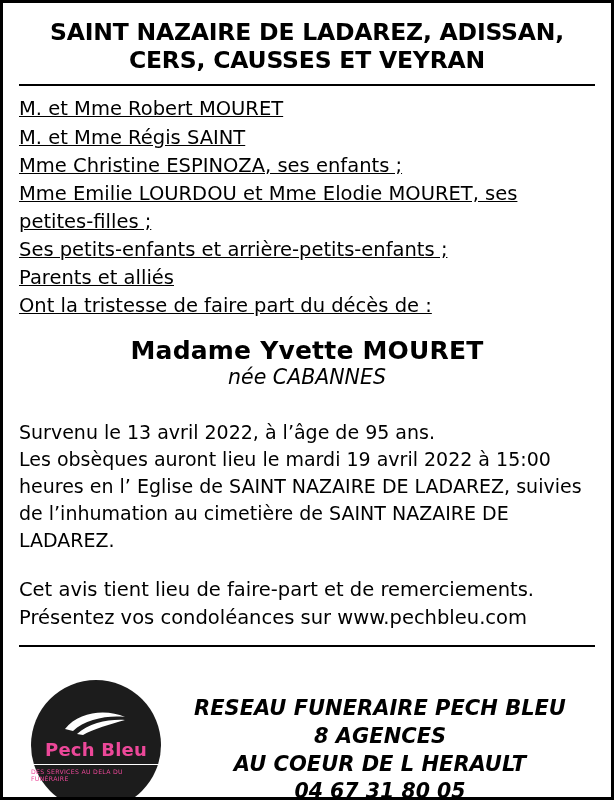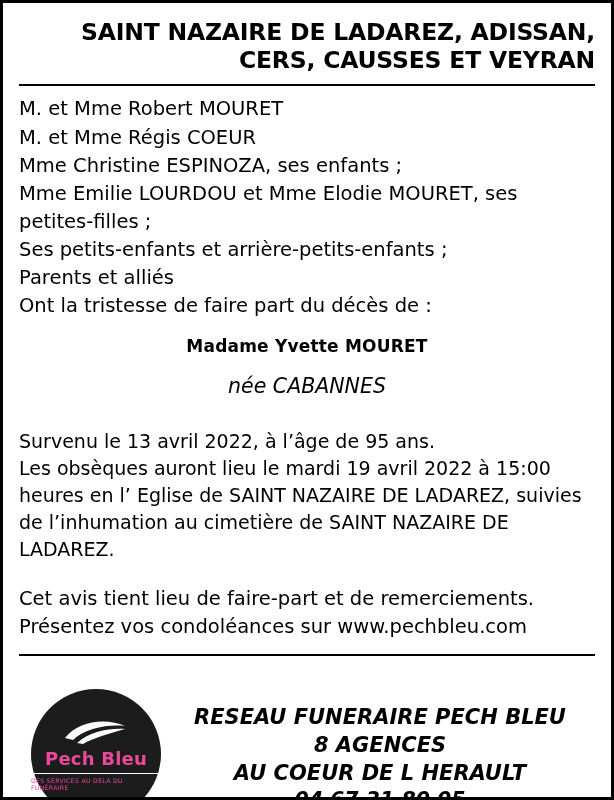--- a/index.html
+++ b/index.html
@@ -19,48 +19,49 @@
     border: 3px solid #000000;
     padding: 14px 16px 0 16px;
     position: relative;
     overflow: hidden;
   }
   .heading {
     font-size: 23.5px;
     font-weight: bold;
     line-height: 1.18;
     letter-spacing: -0.2px;
-    text-align: right;
+    text-align: center;
     margin: 2px 0 0 0;
   }
   .rule {
     border: none;
     border-top: 2px solid #000000;
     margin: 10px 0 9px 0;
   }
   .family {
     font-size: 19.5px;
     line-height: 1.44;
   }
   .family div {
     white-space: normal;
+    text-decoration: underline;
   }
   .deceased {
     text-align: center;
     margin-top: 16px;
   }
   .deceased-name {
-    font-size: 17px;
+    font-size: 25px;
     font-weight: bold;
     letter-spacing: 0.2px;
   }
   .deceased-maiden {
     font-size: 20.5px;
     font-style: italic;
-    margin-top: 18px;
+    margin-top: 0;
   }
   .details {
     font-size: 19px;
     line-height: 1.42;
     margin-top: 30px;
   }
   .closing {
     font-size: 19.5px;
     line-height: 1.42;
     margin-top: 22px;
@@ -128,21 +129,21 @@
 <body>
 
 <div class="notice">
 
   <h1 class="heading">SAINT NAZAIRE DE LADAREZ, ADISSAN, CERS, CAUSSES ET VEYRAN</h1>
 
   <hr class="rule">
 
   <div class="family">
     <div>M. et Mme Robert MOURET</div>
-    <div>M. et Mme Régis COEUR</div>
+    <div>M. et Mme Régis SAINT</div>
     <div>Mme Christine ESPINOZA, ses enfants ;</div>
     <div>Mme Emilie LOURDOU et Mme Elodie MOURET, ses petites-filles ;</div>
     <div>Ses petits-enfants et arrière-petits-enfants ;</div>
     <div>Parents et alliés</div>
     <div>Ont la tristesse de faire part du décès de :</div>
   </div>
 
   <div class="deceased">
     <div class="deceased-name">Madame Yvette MOURET</div>
     <div class="deceased-maiden">née CABANNES</div>

